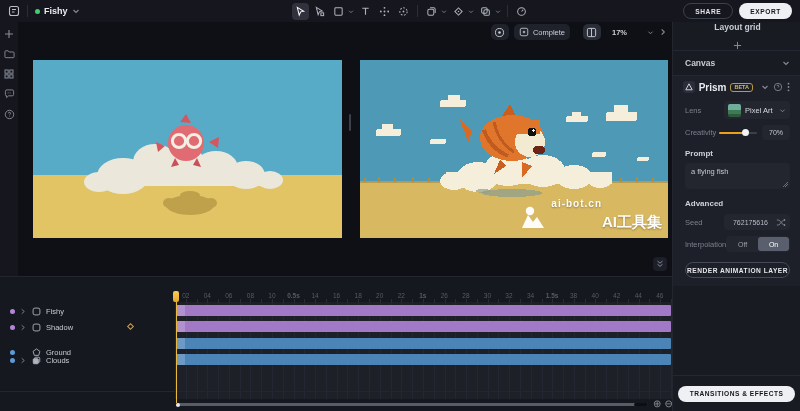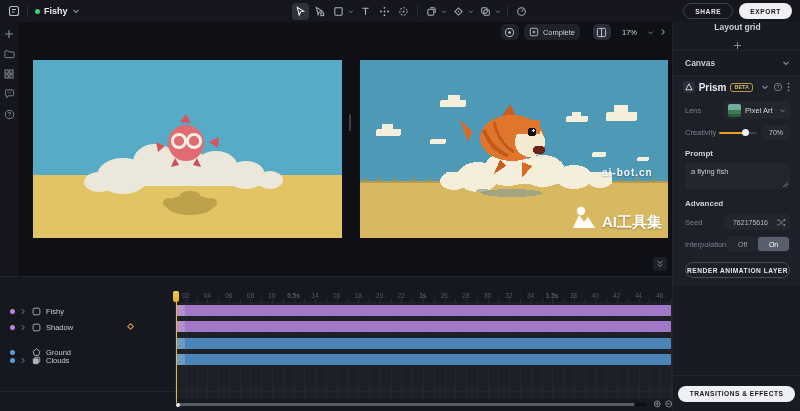--- a/index.html
+++ b/index.html
@@ -34,21 +34,21 @@
   .artboard svg { display:block; }
   .ab-left { left:15px; width:309px; }
   .ab-right { left:342px; width:308px; }
   .ab-divider { position:absolute; left:331px; top:92px; width:2px; height:17px; background:#3c404b; border-radius:1px; }
   .canvas-ctrls { position:absolute; right:6px; top:2px; display:flex; align-items:center; gap:5px; }
   .cbtn { height:16px; background:#20222b; border-radius:5px; display:flex; align-items:center; justify-content:center; color:#cdd0d7; font-size:7.5px; padding:0 5px; gap:4px; cursor:pointer; }
   .cbtn.icon-only { width:18px; padding:0; }
   .zoom-grp { display:flex; align-items:center; gap:6px; margin-left:6px; color:#cdd0d7; font-size:7.5px; }
   .collapse-btn { position:absolute; right:5px; bottom:5px; width:14px; height:14px; border-radius:4px; background:#1d1f28; display:flex; align-items:center; justify-content:center; color:#868c97; cursor:pointer; }
   .watermark { position:absolute; right:6px; bottom:8px; display:flex; align-items:flex-end; gap:5px; color:#fff; text-shadow:0 1px 2px rgba(0,0,0,.35); opacity:.96; }
-  .wm-text { display:flex; flex-direction:column; align-items:flex-start; line-height:1.05; }
+  .wm-text { display:flex; flex-direction:row; align-items:center; line-height:1.05; }
   .wm-l1 { font-size:10px; font-weight:bold; letter-spacing:1px; }
   .wm-l2 { font-size:15px; font-weight:bold;margin-top:36px; }
 
   
   .rpanel { position:absolute; left:672px; top:22px; width:128px; height:353px; background:#191b23; border-left:1px solid #23252f; z-index:25; font-size:8px; }
   .rp-row { display:flex; align-items:center; justify-content:space-between; padding:0 10px 0 12px; }
   .rp-title { color:#c9ccd3; font-weight:bold; font-size:8.5px; }
   .rp-divider { height:1px; background:#242733; margin:0; }
   .icon-dim { color:#868c97; display:flex; align-items:center; }
   .swatch-field { margin:4px 12px 10px 12px; height:16px; background:#23252f; border-radius:4px; display:flex; align-items:center; gap:6px; padding:0 5px; }
@@ -271,21 +271,21 @@
           </svg>
         <span>Complete</span>
       </span>
       <span class="cbtn icon-only" style="margin-left:8px; background:#2a2d38;">
         <svg width="11" height="11" viewBox="0 0 12 12" fill="none" stroke="currentColor" stroke-width="1">
             <rect x="1.5" y="1.5" width="9" height="9" rx="1.5"></rect>
             <path d="M6 1.5v9"></path>
           </svg>
       </span>
       <span class="zoom-grp">
-        <span style="display:flex;align-items:center;gap:10px;">
+        <span style="display:flex;align-items:center;gap:20px;font-weight:bold;">
           <span>17%</span>
           <svg class="chev-svg" width="7" height="5" viewBox="0 0 8 6" fill="none" stroke="#868c97" stroke-width="1.1">
               <path d="M1.5 2l2.5 2.5L6.5 2"></path>
             </svg>
         </span>
         <svg width="6" height="8" viewBox="0 0 6 9" fill="none" stroke="#868c97" stroke-width="1.2">
             <path d="M1.5 1.5L4.5 4.5 1.5 7.5"></path>
           </svg>
       </span>
     </div>

